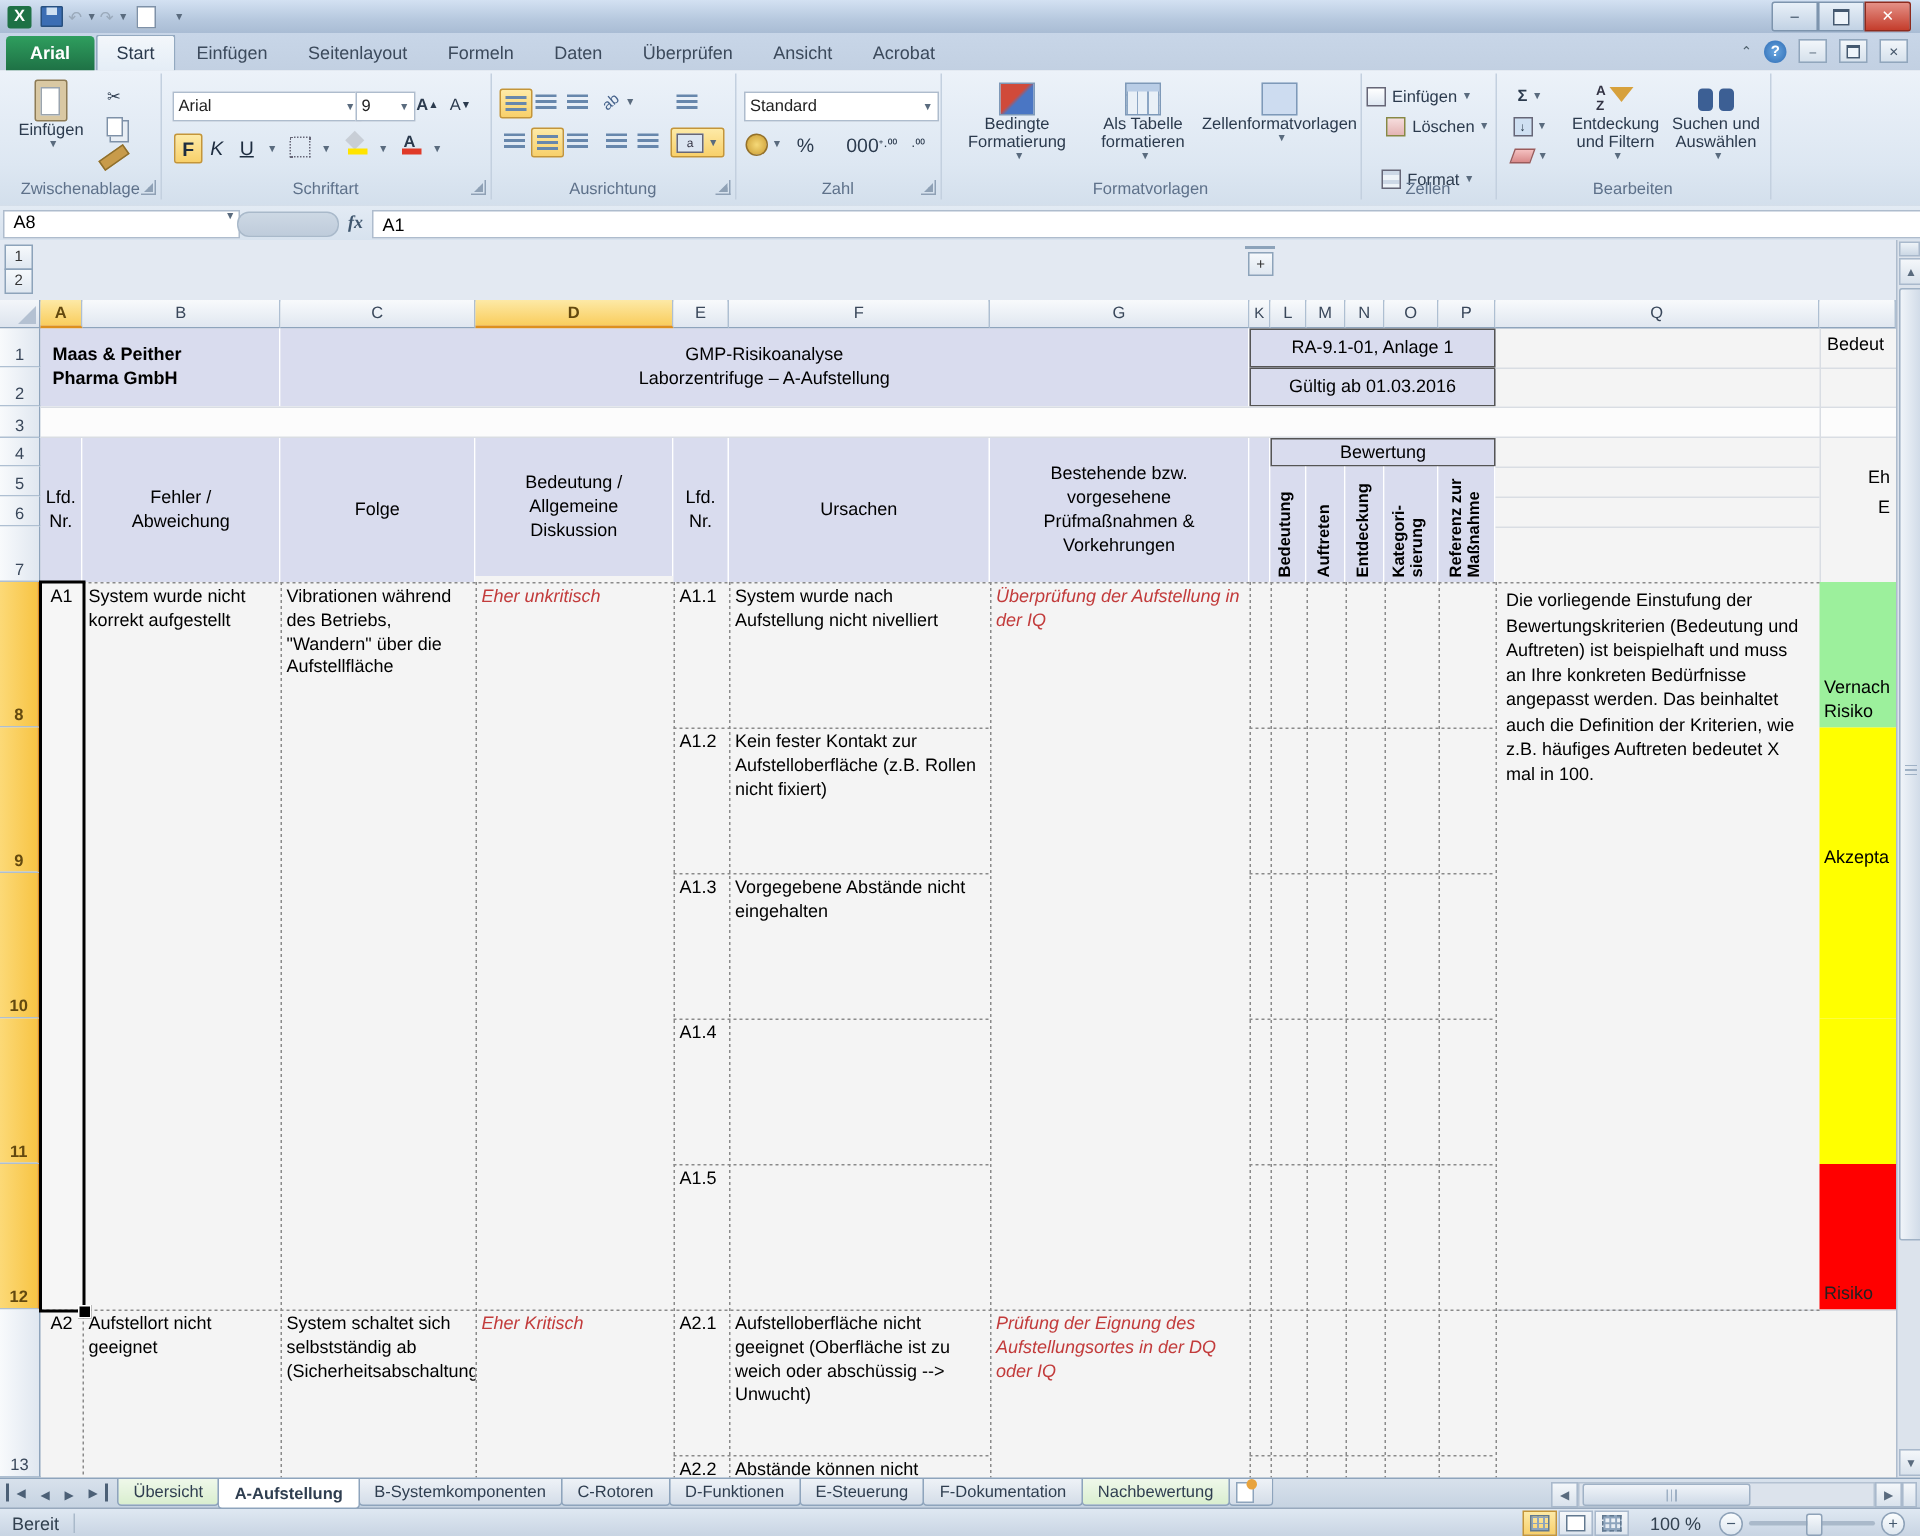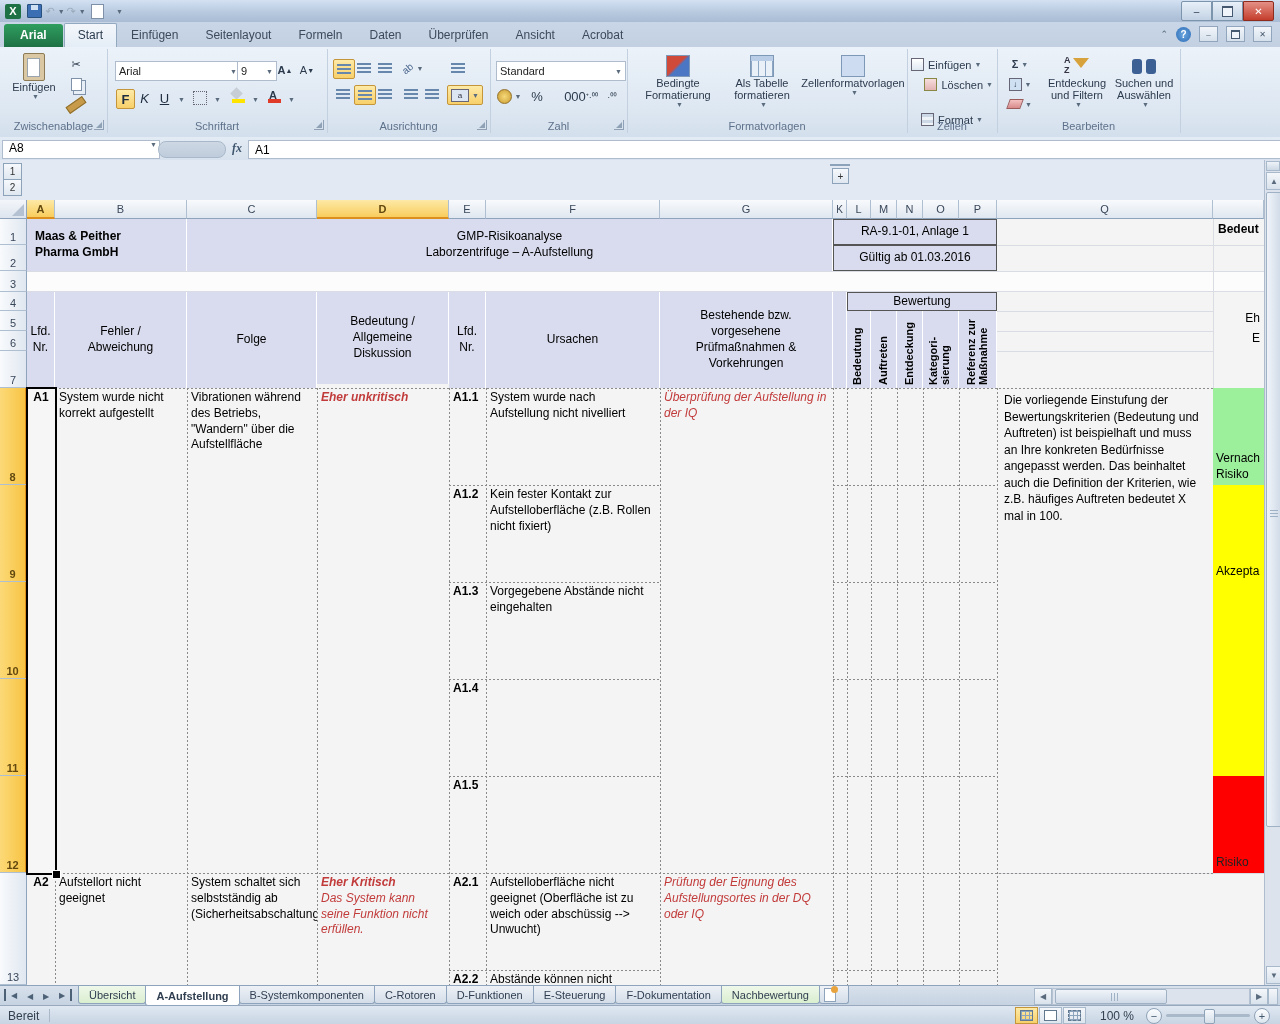--- a/index.html
+++ b/index.html
@@ -6,21 +6,21 @@
   body{width:1280px;height:1024px;position:relative;overflow:hidden;
        font-family:"Liberation Sans",sans-serif;background:#f4f4f4;}
   .c{position:absolute;box-sizing:border-box;overflow:hidden;
      font:12px/1.32 "Liberation Sans",sans-serif;color:#000;}
   .pre{white-space:pre-line;}
   .lav{background:#d9dcee;border-right:1px solid #fff;}
   .hd{font-weight:normal;display:flex;align-items:center;justify-content:center;
       text-align:center;white-space:pre-line;}
   .tl{padding:2px 4px;}
   .red{color:#c23b3b;font-style:italic;}
-  .b{font-weight:bold;}
+  .b{font-weight:normal;}
   .bot{display:flex;align-items:flex-end;padding:2px 3px;}
   
   #titlebar{position:absolute;left:0;top:0;width:1280px;height:22px;
     background:linear-gradient(#d3e1f2,#b6c8de 60%,#a9bcd4);border-bottom:1px solid #8ca4bd;
     display:flex;align-items:center;font-size:12px;color:#1e2b3c;}
   .qat{display:flex;align-items:center;gap:3px;padding-left:4px;}
   .qbtn{width:18px;height:17px;display:flex;align-items:center;justify-content:center;
     font-size:11px;color:#3a506b;border-radius:2px;}
   .qbtn.dis{color:#9aa9ba;}
   #xl-logo{width:16px;height:15px;background:#1e7145;border-radius:2px;color:#fff;
@@ -516,21 +516,20 @@
   <div class="c bot" style="left:1213px;top:485px;width:51px;height:97px;background:#ffff00">Akzepta</div>
   <div class="c" style="left:1213px;top:582px;width:51px;height:97px;background:#ffff00"></div>
   <div class="c" style="left:1213px;top:679px;width:51px;height:97px;background:#ffff00"></div>
   <div class="c bot" style="left:1213px;top:776px;width:51px;height:97px;background:#ff0000;color:#222">Risiko</div>
 
   <div class="c tl b" style="left:27px;top:873px;width:28px;height:112px;text-align:center">A2</div>
   <div class="c tl" style="left:55px;top:873px;width:132px;height:112px">Aufstellort nicht geeignet</div>
   <div class="c tl" style="left:187px;top:873px;width:130px;height:112px">System schaltet sich selbstständig ab (Sicherheitsabschaltung)</div>
   <div class="c tl" style="left:317px;top:873px;width:132px;height:112px">
     <span class="red b" style="display:block">Eher Kritisch</span>
-    <span class="red" style="display:block">Das System kann seine Funktion nicht erfüllen.</span>
   </div>
   <div class="c tl b" style="left:449px;top:873px;width:37px;height:97px">A2.1</div>
   <div class="c tl" style="left:486px;top:873px;width:174px;height:97px">Aufstelloberfläche nicht geeignet (Oberfläche ist zu weich oder abschüssig --&gt; Unwucht)</div>
   <div class="c tl b" style="left:449px;top:970px;width:37px;height:15px">A2.2</div>
   <div class="c tl" style="left:486px;top:970px;width:174px;height:15px">Abstände können nicht</div>
   <div class="c tl red" style="left:660px;top:873px;width:173px;height:112px">Prüfung der Eignung des Aufstellungsortes in der DQ oder IQ</div>
 
   <svg width="1280" height="1024" style="position:absolute;left:0;top:0;pointer-events:none">
     <g stroke="#d9dde3" stroke-width="1">
       <line x1="997" y1="245.5" x2="1264" y2="245.5"></line>

